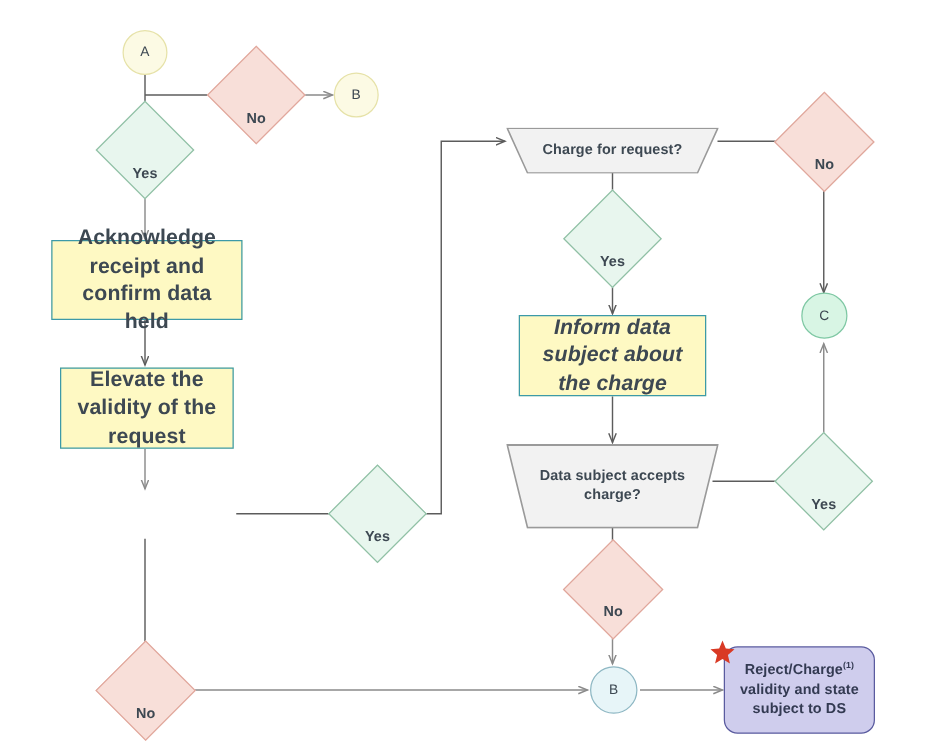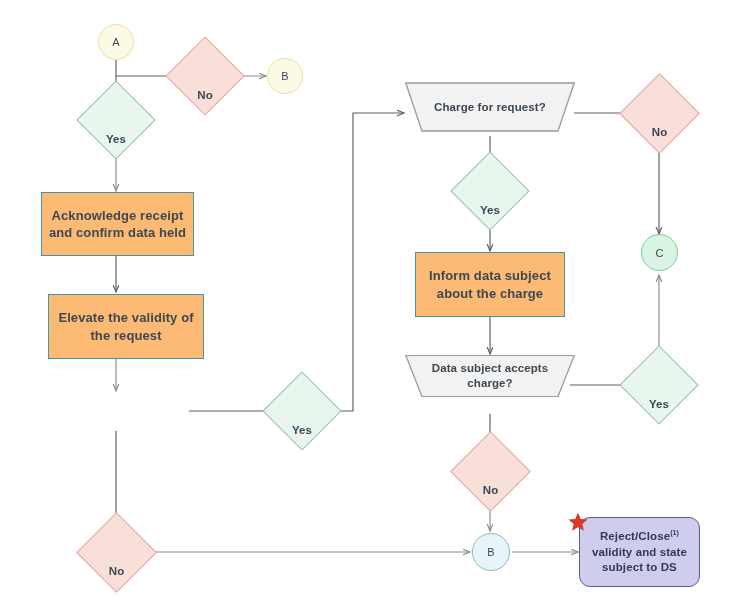--- a/index.html
+++ b/index.html
@@ -74,23 +74,23 @@
   .d-green .dshape {
     background: #e8f6ee;
     border: 1.3px solid #8fbfa4;
   }
   .d-red .dshape {
     background: #f8dfd9;
     border: 1.3px solid #e0a79c;
   }
   
   .proc {
-    background: #fdba74;
+    background: #fef9c3;
     border: 1.3px solid #3c9aa8;
-    font-size: 13px;
+    font-size: 17px;
     line-height: 1.32;
     padding: 4px 6px;
   }
   
   .roundbox {
     background: #cfcded;
     border: 1.5px solid #5a5b9f;
     border-radius: 11px;
     font-size: 11.5px;
     line-height: 1.34;
@@ -195,61 +195,61 @@
 
   <div class="node diamond d-green" style="left:88px;top:92px;width:56px;height:56px;">
     <span class="dshape"></span>
     <span class="dlabel">Yes</span>
   </div>
 
   <div class="node proc" style="left:41px;top:192px;width:153px;height:64px;">
     <span>Acknowledge receipt and confirm data held</span>
   </div>
 
-  <div class="node proc" style="left:48px;top:294px;width:156px;height:65px;">
+  <div class="node proc" style="left:48px;top:294px;width:139px;height:65px;">
     <span>Elevate the validity of the request</span>
   </div>
 
 
   <div class="node diamond d-green" style="left:274px;top:383px;width:56px;height:56px;">
     <span class="dshape"></span>
     <span class="dlabel">Yes</span>
   </div>
 
   <div class="node diamond d-red" style="left:88px;top:524px;width:57px;height:57px;">
     <span class="dshape"></span>
     <span class="dlabel">No</span>
   </div>
 
-  <div class="node trap" style="left:405px;top:82px;width:170px;height:50px;">
+  <div class="node trap" style="left:405px;top:102px;width:170px;height:37px;">
     <svg viewBox="0 0 170 43" preserveAspectRatio="none">
       <polygon points="0.8,0.8 169.2,0.8 153,42.2 17,42.2" fill="#f2f2f2" stroke="#9a9a9a" stroke-width="1.3"></polygon>
     </svg>
     <span class="tlabel">Charge for request?</span>
   </div>
 
   <div class="node diamond d-red" style="left:631px;top:85px;width:57px;height:57px;">
     <span class="dshape"></span>
     <span class="dlabel">No</span>
   </div>
 
   <div class="node diamond d-green" style="left:462px;top:163px;width:56px;height:56px;">
     <span class="dshape"></span>
     <span class="dlabel">Yes</span>
   </div>
 
   <div class="node circ circ-green" style="left:641px;top:234px;width:37px;height:37px;">
     <span>C</span>
   </div>
 
-  <div class="node proc" style="left:415px;top:252px;width:150px;height:65px;">
+  <div class="node proc" style="left:415px;top:252px;width:150px;height:65px;font-style:italic;">
     <span>Inform data subject about the charge</span>
   </div>
 
-  <div class="node trap" style="left:405px;top:355px;width:170px;height:42px;">
+  <div class="node trap" style="left:405px;top:355px;width:170px;height:68px;">
     <svg viewBox="0 0 170 58" preserveAspectRatio="none">
       <polygon points="0.8,0.8 169.2,0.8 153,57.2 17,57.2" fill="#f2f2f2" stroke="#9a9a9a" stroke-width="1.3"></polygon>
     </svg>
     <span class="tlabel">Data subject accepts charge?</span>
   </div>
 
   <div class="node diamond d-green" style="left:631px;top:357px;width:56px;height:56px;">
     <span class="dshape"></span>
     <span class="dlabel">Yes</span>
   </div>
@@ -258,21 +258,21 @@
     <span class="dshape"></span>
     <span class="dlabel">No</span>
   </div>
 
   <div class="node circ circ-blue" style="left:472px;top:533px;width:38px;height:38px;">
     <span>B</span>
   </div>
 
   <div class="node roundbox" style="left:579px;top:517px;width:121px;height:70px;">
     <span>
-      <span>Reject/Close</span><sup>(1)</sup><br>
+      <span>Reject/Charge</span><sup>(1)</sup><br>
       <span>validity and state</span><br>
       <span>subject to DS</span>
     </span>
   </div>
 
   <div class="star" style="left:567px;top:511px;width:22px;height:22px;">
     <svg viewBox="0 0 24 24" width="22" height="22" xmlns="http://www.w3.org/2000/svg">
       <polygon points="12,1.5 14.9,8.6 22.5,9.2 16.7,14.2 18.5,21.6 12,17.6 5.5,21.6 7.3,14.2 1.5,9.2 9.1,8.6" fill="#d93a25"></polygon>
     </svg>
   </div>

